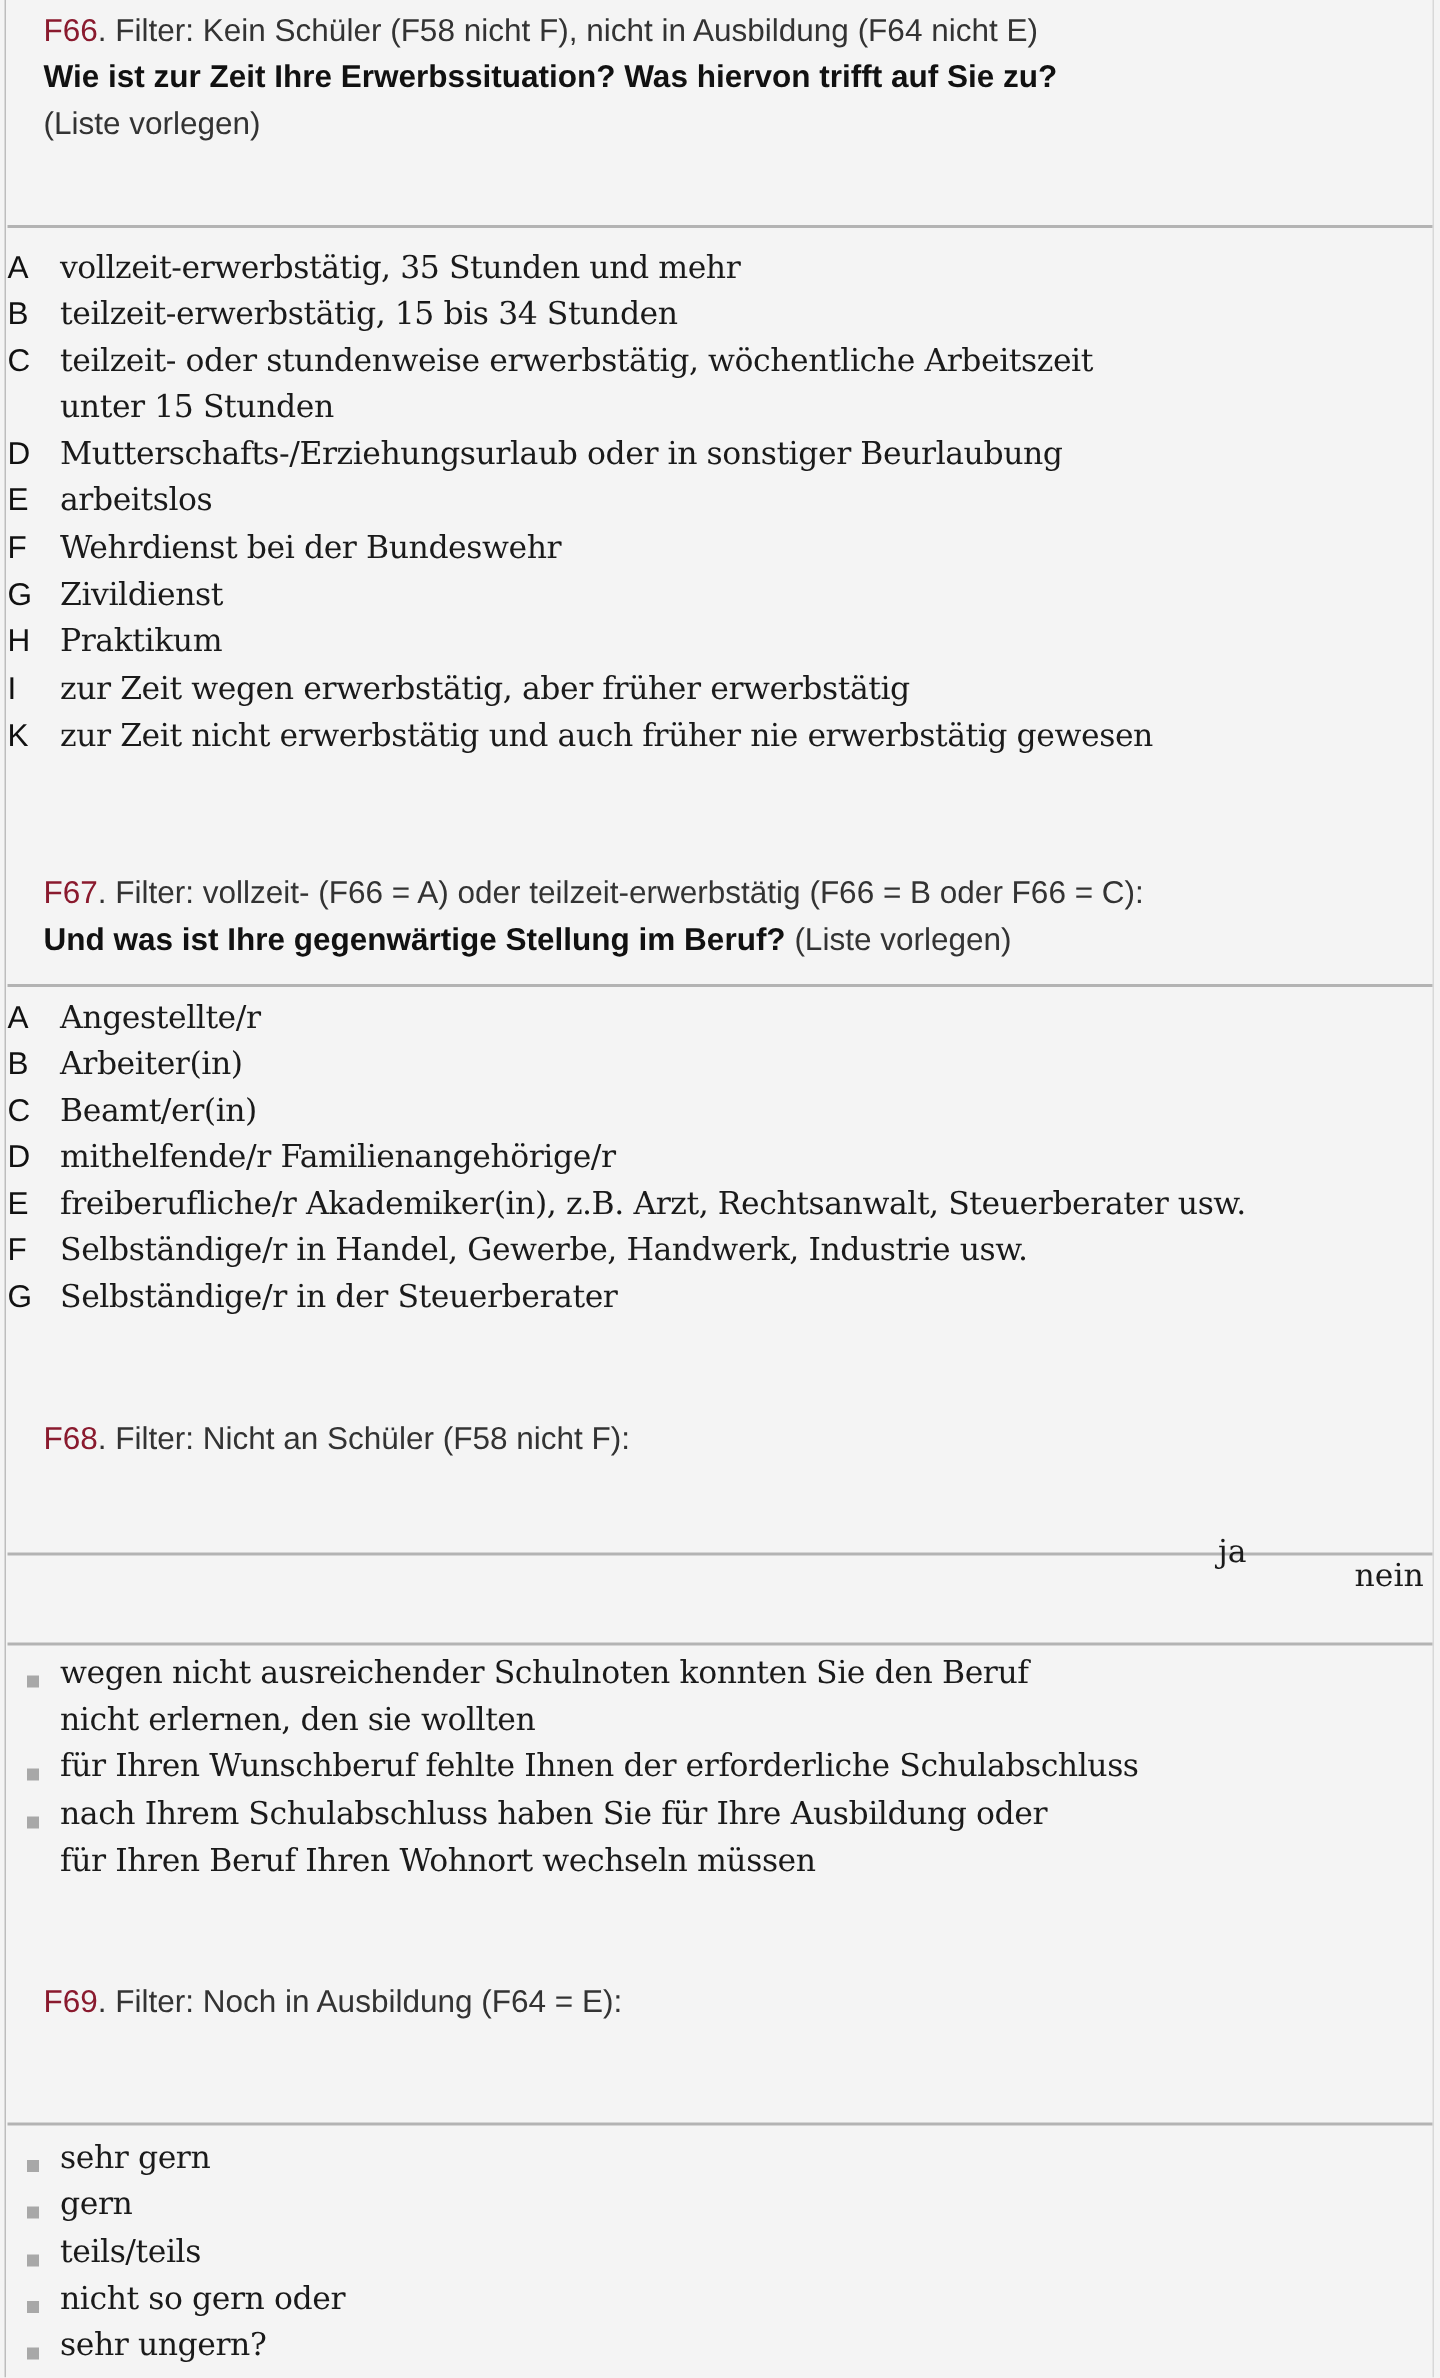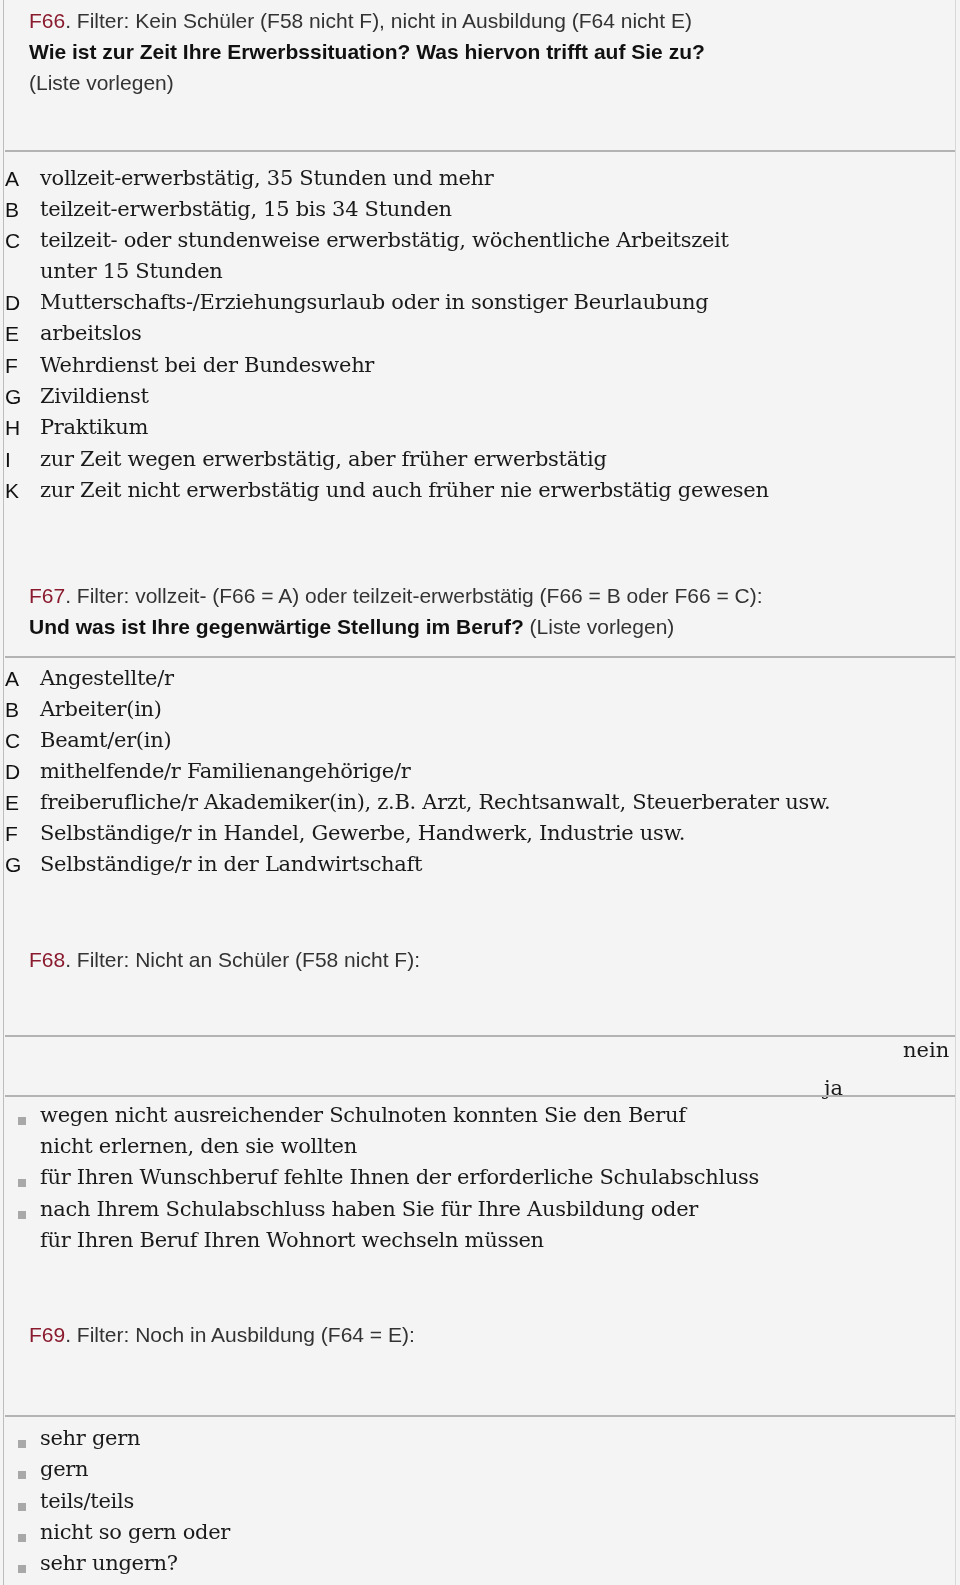--- a/index.html
+++ b/index.html
@@ -109,29 +109,29 @@
   <div class="opt" style="top:787px;">
       <span class="letter">E</span>
       <span class="text">freiberufliche/r Akademiker(in), z.B. Arzt, Rechtsanwalt, Steuerberater usw.</span>
     </div>
   <div class="opt" style="top:818px;">
       <span class="letter">F</span>
       <span class="text">Selbständige/r in Handel, Gewerbe, Handwerk, Industrie usw.</span>
     </div>
   <div class="opt" style="top:849px;">
       <span class="letter">G</span>
-      <span class="text">Selbständige/r in der Landwirtschaft</span>
+      <span class="text">Selbständige/r in der Steuerberater</span>
     </div>
 </div>
 
 <div class="section q-head" style="top:944px;">
   <div><span class="q-num">F68</span><span>. Filter: Nicht an Schüler (F58 nicht F):</span></div>
 </div>
 <div class="rule" style="top:1035px;"></div>
-<div class="col-label" style="left:812px; top:1076px;margin-left:12px;">ja</div>
+<div class="col-label" style="left:812px; top:1022px;">ja</div>
 <div class="col-label" style="left:903px; top:1038px;">nein</div>
 <div class="rule" style="top:1095px;"></div>
 
 <div>
   <div class="bullet" style="top:1117px; left:18px;"></div>
   <div class="opt" style="top:1100px;">
       <span class="text">wegen nicht ausreichender Schulnoten konnten Sie den Beruf</span>
     </div>
   <div class="opt" style="top:1131px;">
       <span class="text">nicht erlernen, den sie wollten</span>

